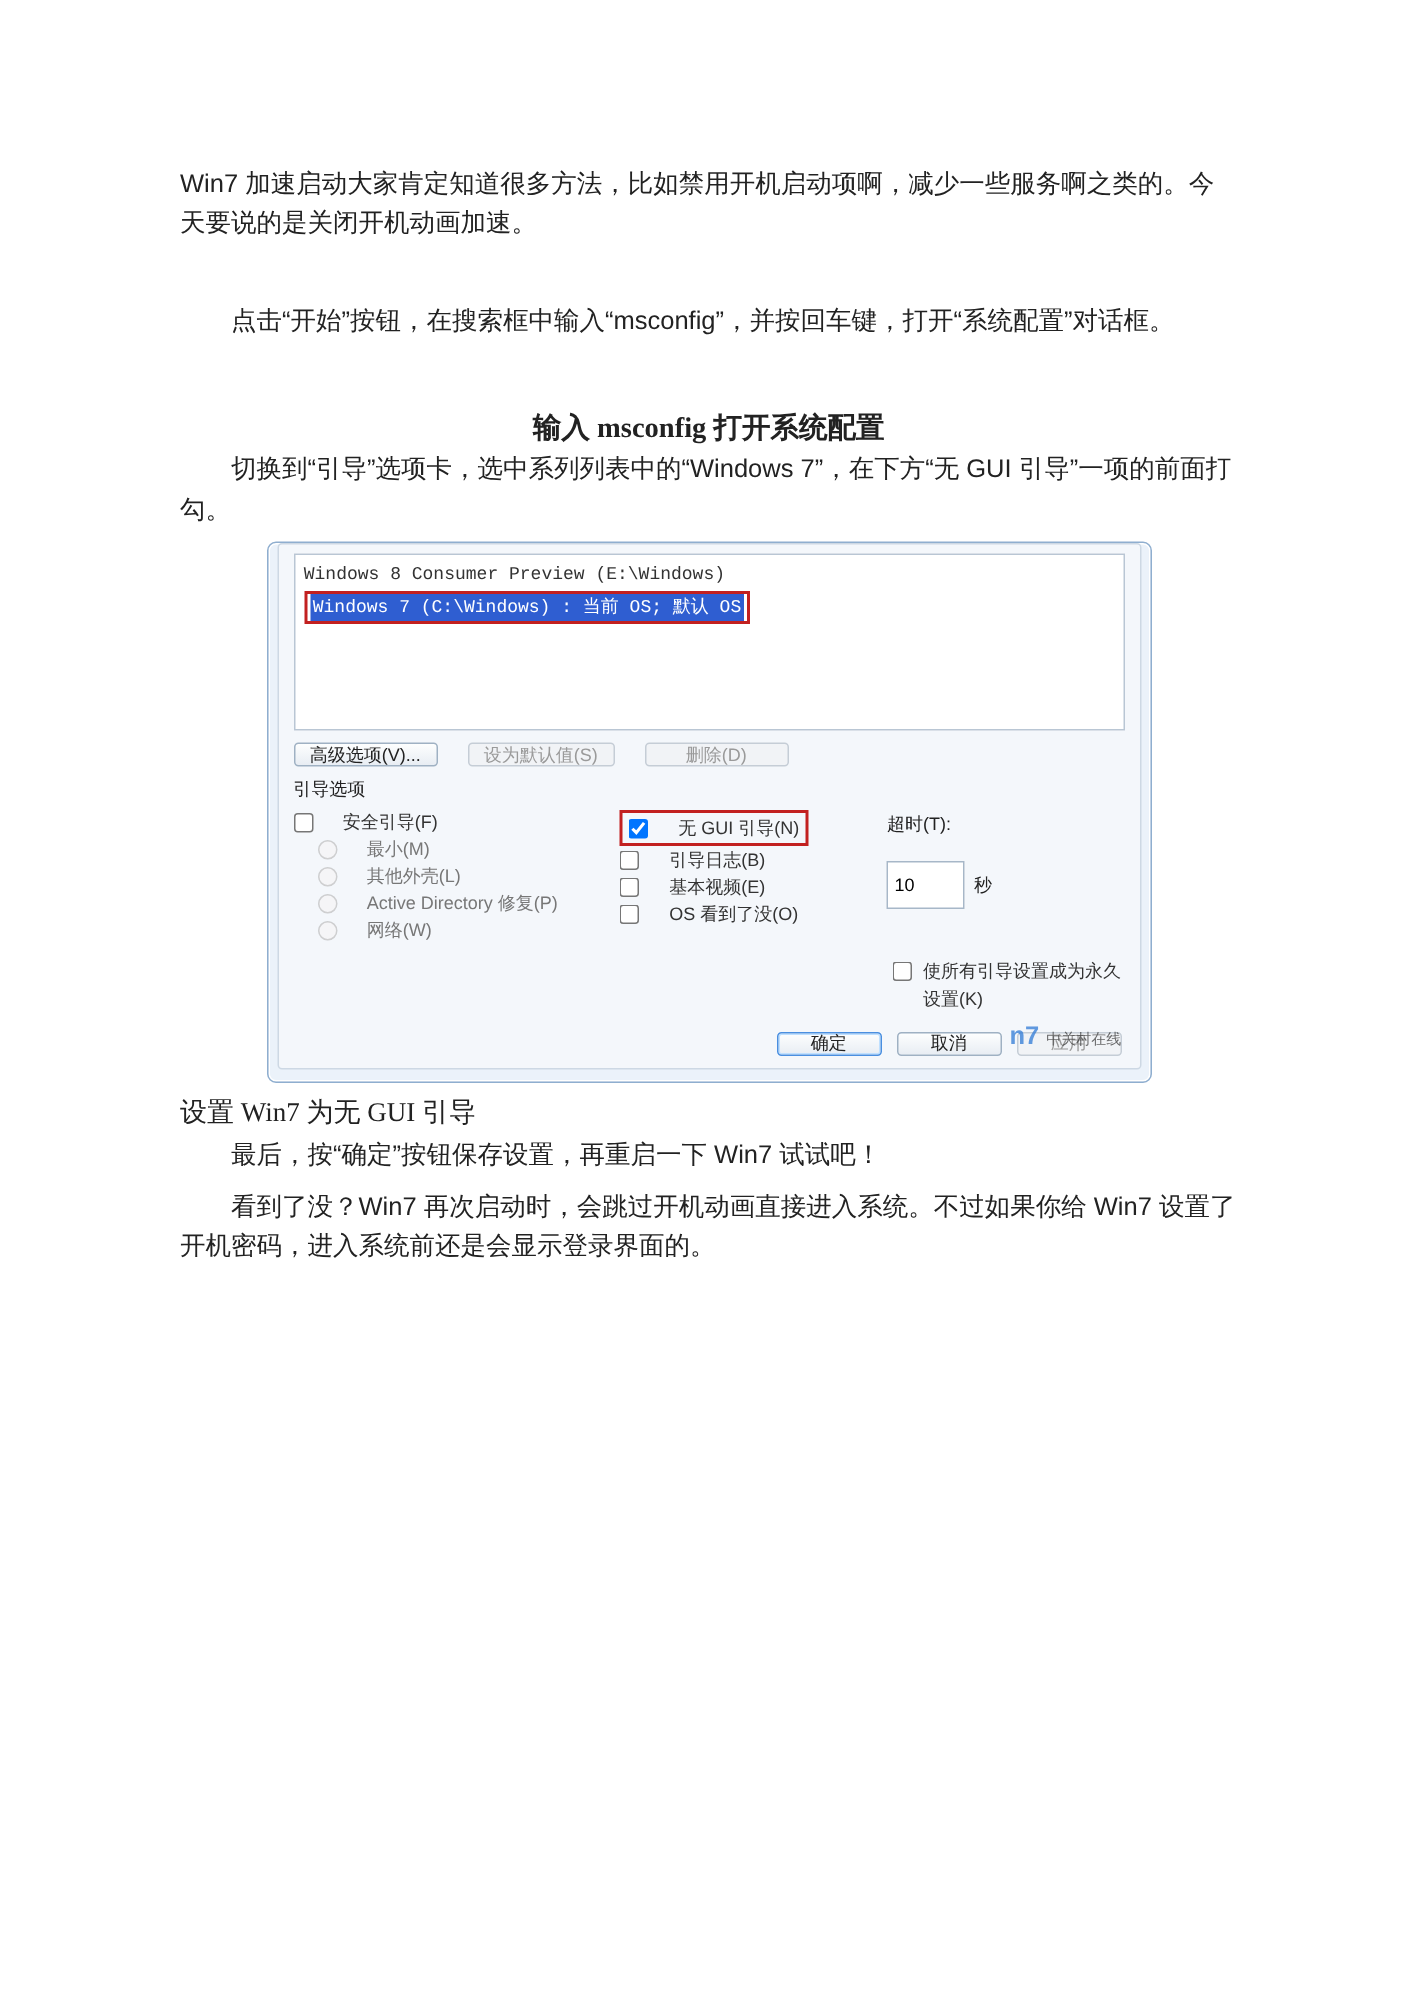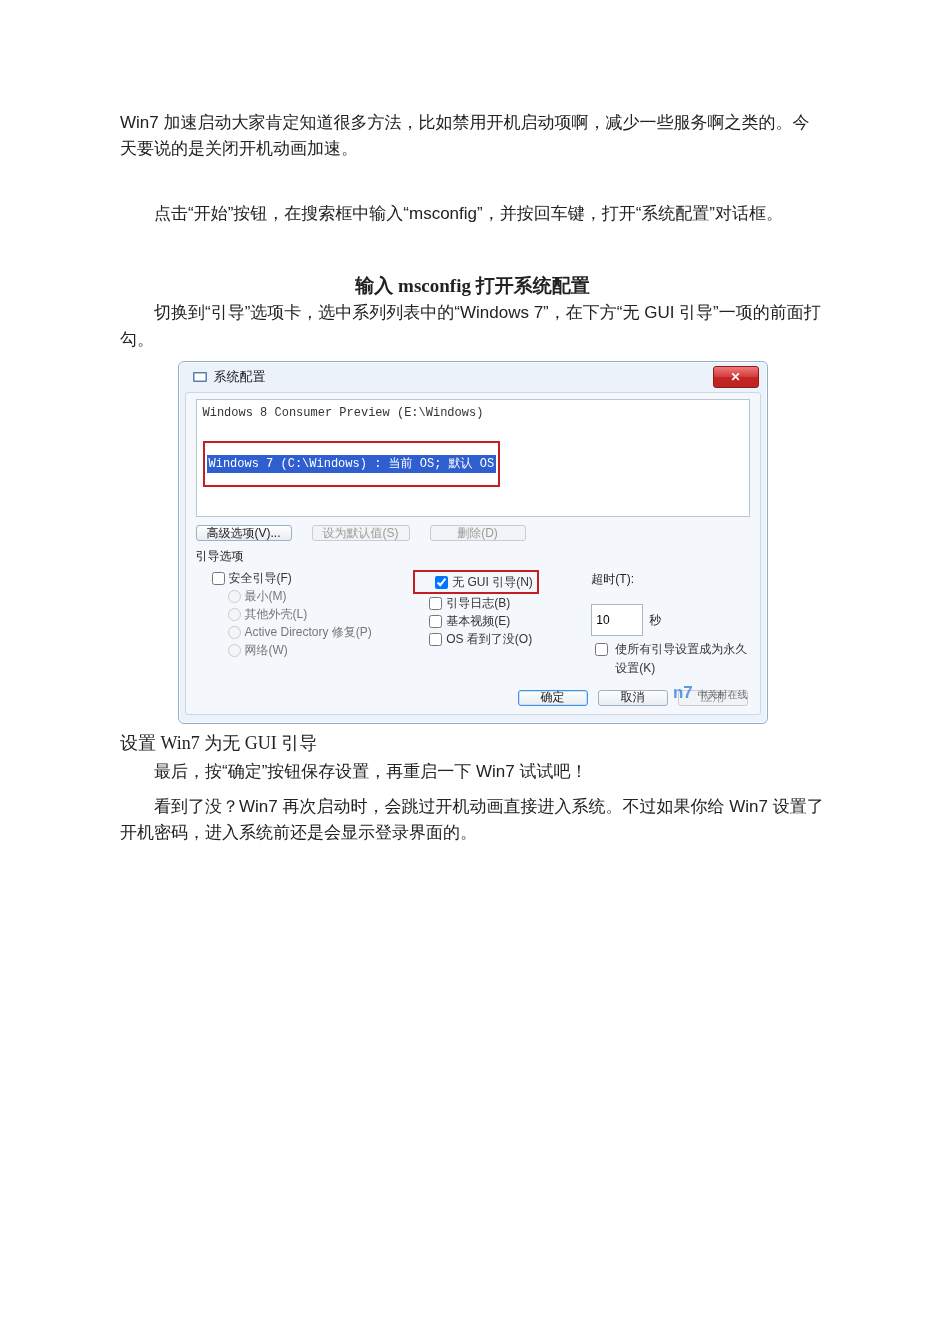--- a/index.html
+++ b/index.html
@@ -121,22 +121,22 @@
     padding: 4px 6px;
     margin-bottom: 8px;
     font-family: "SimSun", "Courier New", monospace;
     font-size: 12px;
     overflow: hidden;
   }
   .os-row1 { color: #333; }
   .os-row2-wrap {
     display: inline-block;
     border: 2px solid #c22020;
-    padding: 12px 2px;
-    margin-top: 18px;
+    padding: 0 2px;
+    margin-top: 1px;
   }
   .os-row2 {
     background: #2f5ed1;
     color: #ffffff;
     padding: 0 2px;
     display: inline-block;
   }
   .btnrow {
     display: flex;
     gap: 20px;
@@ -168,25 +168,24 @@
   .col-left { flex: 1.25; }
   .col-mid  { flex: 1; }
   .col-right{ flex: 1; }
   .section-title {
     font-size: 12px;
     margin-bottom: 4px;
   }
   .opt {
     display: flex;
     align-items: center;
-    gap: 4px;
+    gap: 20px;
     font-size: 12px;
     color: #333;
     height: 18px;
-    margin-left: 16px;
   }
   .opt.sub { padding-left: 16px; color: #777; }
   .opt input { margin: 0; }
   .redbox {
     display: inline-flex;
     align-items: flex-end;
     border: 2px solid #c22020;
     padding: 1px 4px;
     gap: 4px;
   }
@@ -198,21 +197,21 @@
     width: 52px;
     height: 32px;
     border: 1px solid #a7b7c8;
     background: #fff;
     font-size: 12px;
     padding: 0 4px;
     box-sizing: border-box;
   }
   .perm-row {
     display: flex; align-items: flex-start; gap: 4px;
-    margin-top: 4px;
+    margin-top: 32px;
     font-size: 12px;
     color: #333;
   }
   .footer-btns {
     display: flex;
     justify-content: flex-end;
     gap: 10px;
     margin-top: 12px;
     padding-right: 2px;
     position: relative;
@@ -248,34 +247,20 @@
 
   <div class="section-gap"></div>
 
   <div class="heading-center">输入 msconfig 打开系统配置</div>
 
   <p class="para indent-first">切换到“引导”选项卡，选中系列列表中的“Windows 7”，在下方“无 GUI 引导”一项的前面打勾。</p>
 
   <div class="shot-wrap">
     <div class="dialog">
 
-      <div class="titlebar">
-        <div class="title-left">
-          <span class="title-icon">
-            <svg width="14" height="14" viewBox="0 0 14 14">
-              <rect x="0" y="2" width="14" height="10" rx="1" fill="#5a7fa8"></rect>
-              <rect x="1.5" y="3.5" width="11" height="7" fill="#fff"></rect>
-            </svg>
-          </span>
-          <span>系统配置</span>
-        </div>
-        <div class="close-btn">
-          <span>✕</span>
-        </div>
-      </div>
 
       <div class="inner">
 
 
         <div class="oslist">
           <div class="os-row1">Windows 8 Consumer Preview (E:\Windows)</div>
           <span class="os-row2-wrap">
             <span class="os-row2">Windows 7 (C:\Windows) : 当前 OS; 默认 OS</span>
           </span>
         </div>

